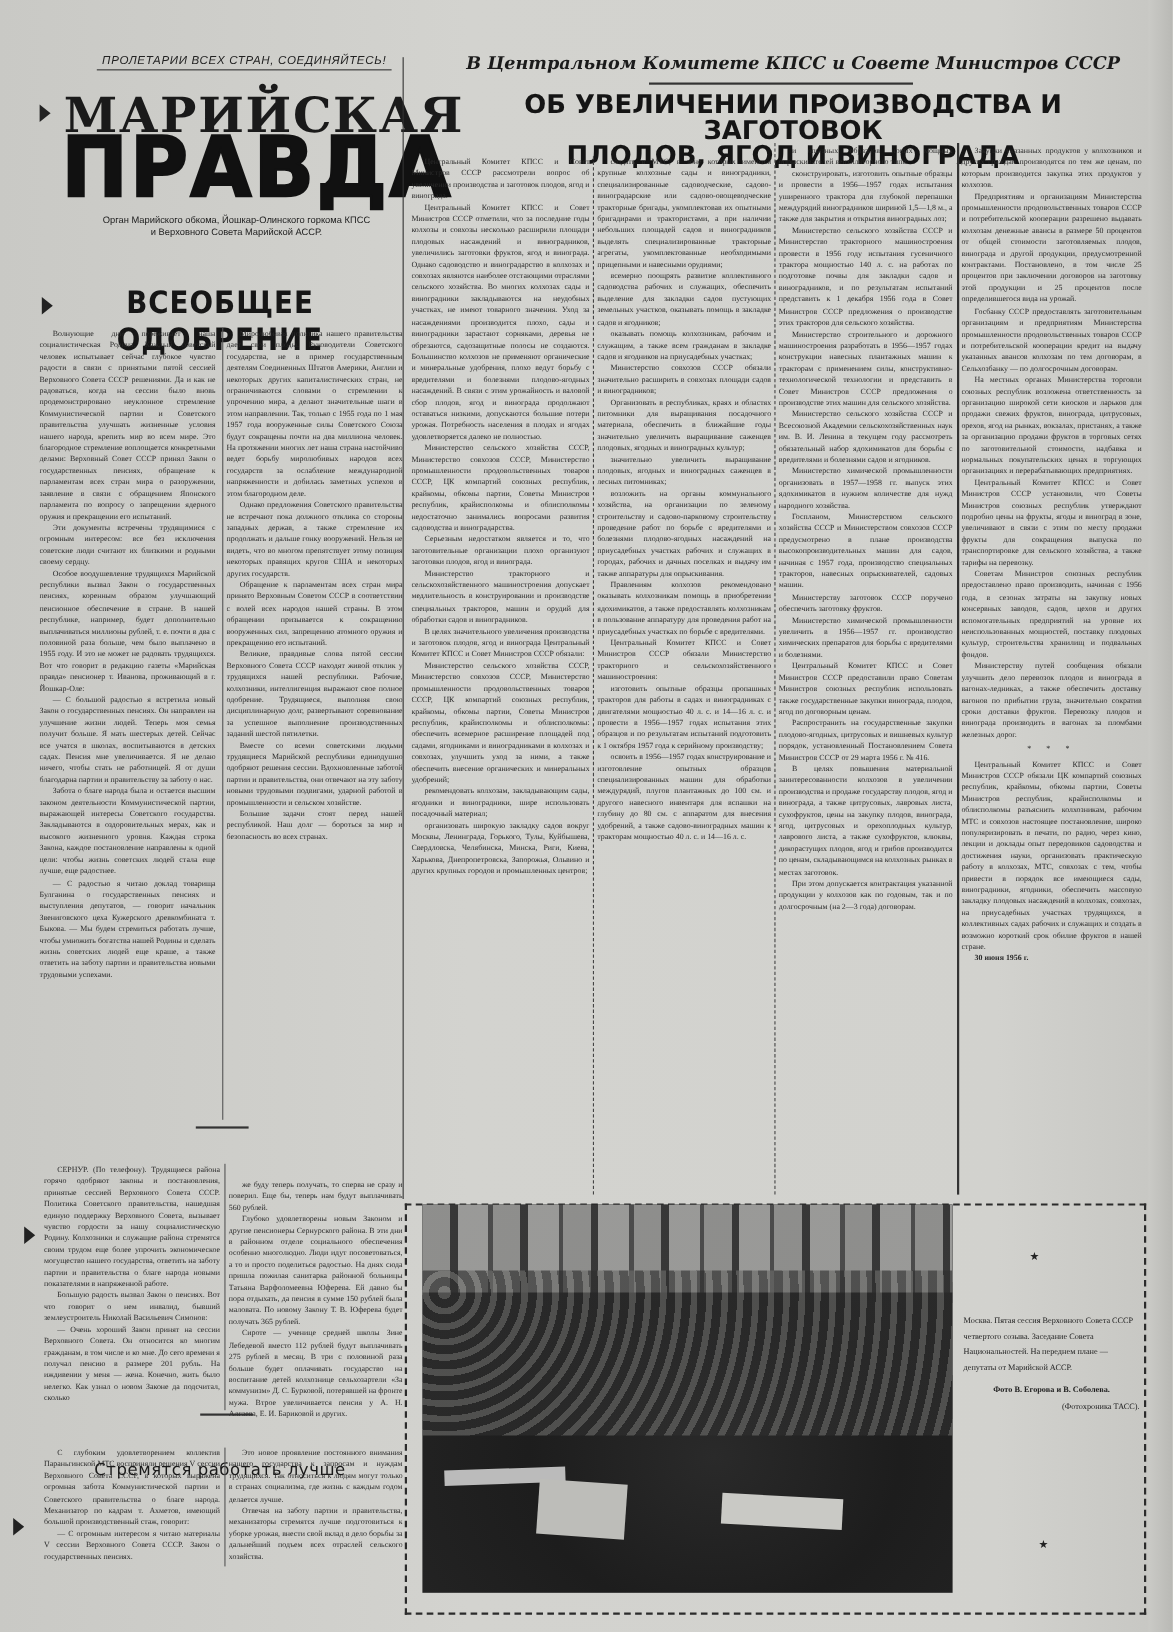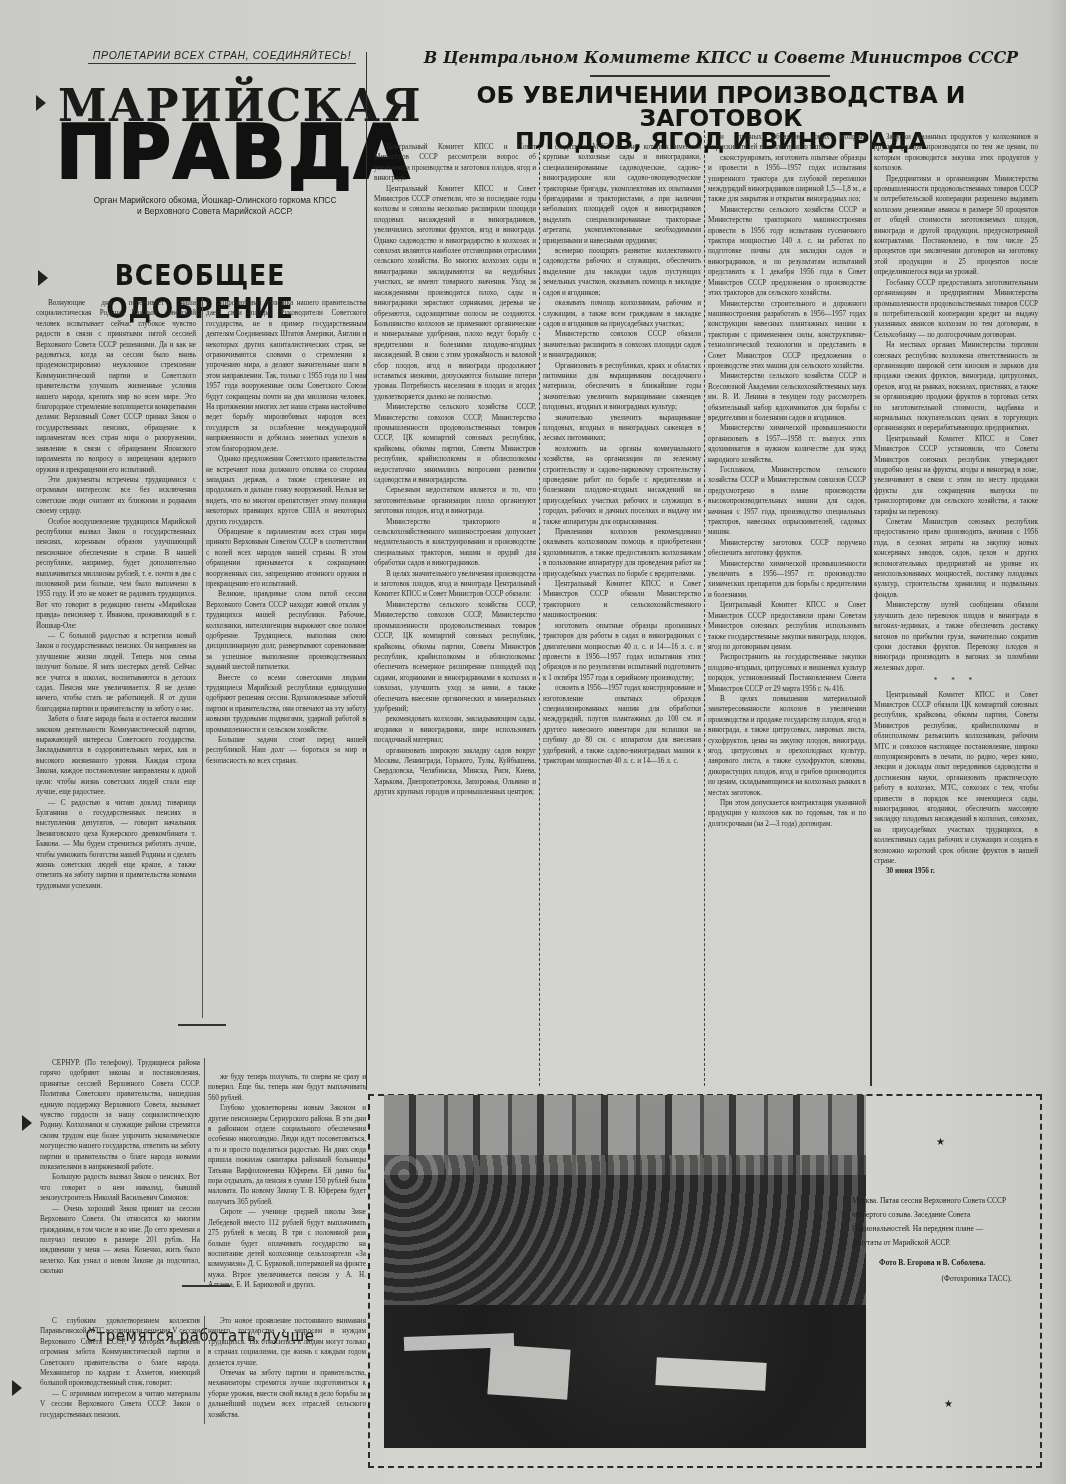--- a/index.html
+++ b/index.html
@@ -64,21 +64,21 @@
       radial-gradient(ellipse at 55% 65%, #2a2a2a 0%, #1d1d1d 45%, #262626 100%);
   }
   .photo .bg-top { position: absolute; left: 0; top: 0; width: 100%; height: 80px;
     background: repeating-linear-gradient(90deg, #9a9a98 0 25px, #3a3a3a 25px 32px, #a7a7a5 32px 60px, #505050 60px 64px); opacity: .9; }
   .photo .crowd { position: absolute; left: 0; top: 60px; width: 100%; height: 150px;
     background: repeating-radial-gradient(circle at 20px 20px, #6a6a68 0 6px, #2e2e2e 6px 14px); opacity: .65; }
   .photo .paper1 { position: absolute; left: 105px; top: 252px; width: 80px; height: 50px; background: #bdbdb9; transform: rotate(4deg); }
   .photo .paper2 { position: absolute; left: 272px; top: 265px; width: 110px; height: 28px; background: #c9c9c5; transform: rotate(3deg); }
   .photo .paper3 { position: absolute; left: 20px; top: 240px; width: 110px; height: 14px; background: #bbb; transform: rotate(-2deg); }
   .star { position: absolute; font-size: 10px; color: #222; }
-  .caption { position: absolute; left: 852px; top: 1194px; width: 160px; font-size: 7.5px; line-height: 14px; color: #222; }
+  .caption { position: absolute; left: 876px; top: 1194px; width: 160px; font-size: 7.5px; line-height: 14px; color: #222; }
   .caption p { margin: 0; }
   .caption .credit { text-align: center; margin-top: 6px; font-weight: bold; }
   .caption .agency { text-align: right; margin-top: 2px; }
   .mark { position: absolute; width: 0; height: 0; border-top: 8px solid transparent; border-bottom: 8px solid transparent; border-left: 10px solid #222; }
   .date-sign { font-weight: bold; margin-left: 12px; }
   .dots { text-align: center; letter-spacing: 6px; margin: 3px 0; }
 </style>
 </head>
 <body>
 

